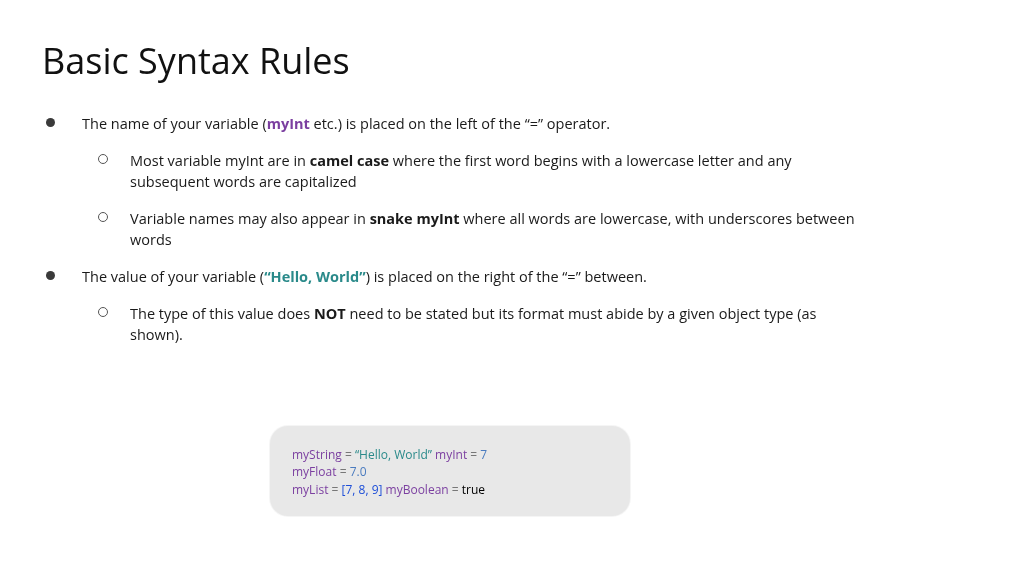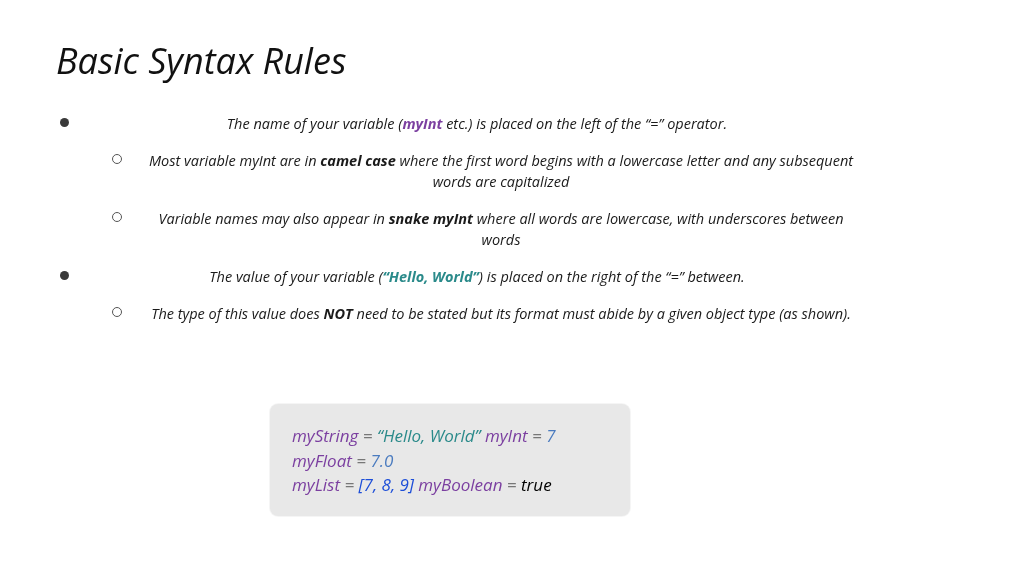--- a/index.html
+++ b/index.html
@@ -7,41 +7,39 @@
     width: 1024px;
     height: 576px;
     background: #ffffff;
     font-family: "Segoe UI", "Open Sans", Arial, sans-serif;
     color: #1a1a1a;
     overflow: hidden;
   }
   .slide {
     width: 900px;
     height: 576px;
-    padding: 36px 42px 0 56px;
+    padding: 36px 42px 0 42px;
     position: relative;
-    font-style: italic;
   }
   .title {
     font-size: 36px;
     font-weight: 400;
     color: #111;
     margin-bottom: 28px;
   }
   ul.outer {
     list-style: none;
     padding-left: 28px;
   }
   ul.outer > li {
     position: relative;
     font-size: 14.5px;
     line-height: 1.45;
     margin-bottom: 4px;
     padding-left: 12px;
-    text-align: center;
   }
   ul.outer > li::before {
     content: "";
     position: absolute;
     left: -24px;
     top: 5px;
     width: 9px;
     height: 9px;
     background: #3a3a3a;
     border-radius: 50%;
@@ -74,23 +72,23 @@
   .teal   { color: #2a8a8a; font-weight: 700; }
   b { font-weight: 700; margin-top: 28px; }
 
   .codebox {
     position: absolute;
     left: 50%;
     bottom: 60px;
     transform: translateX(-50%);
     width: 360px;
     background: #e8e8e8;
-    border-radius: 8px;
+    border-radius: 18px;
     padding: 20px 22px 18px 22px;
-    font-size: 17px;
+    font-size: 12px;
     line-height: 1.45;
     box-shadow: 0 0 0 1px rgba(0,0,0,0.04);
   }
   .c-var  { color: #7b3fa0; }
   .c-op   { color: #777; }
   .c-str  { color: #2a8a8a; }
   .c-num  { color: #4a7bbf; }
   .c-arr  { color: #1d4ed8; }
   .c-bool { color: #000000; }
 </style>

